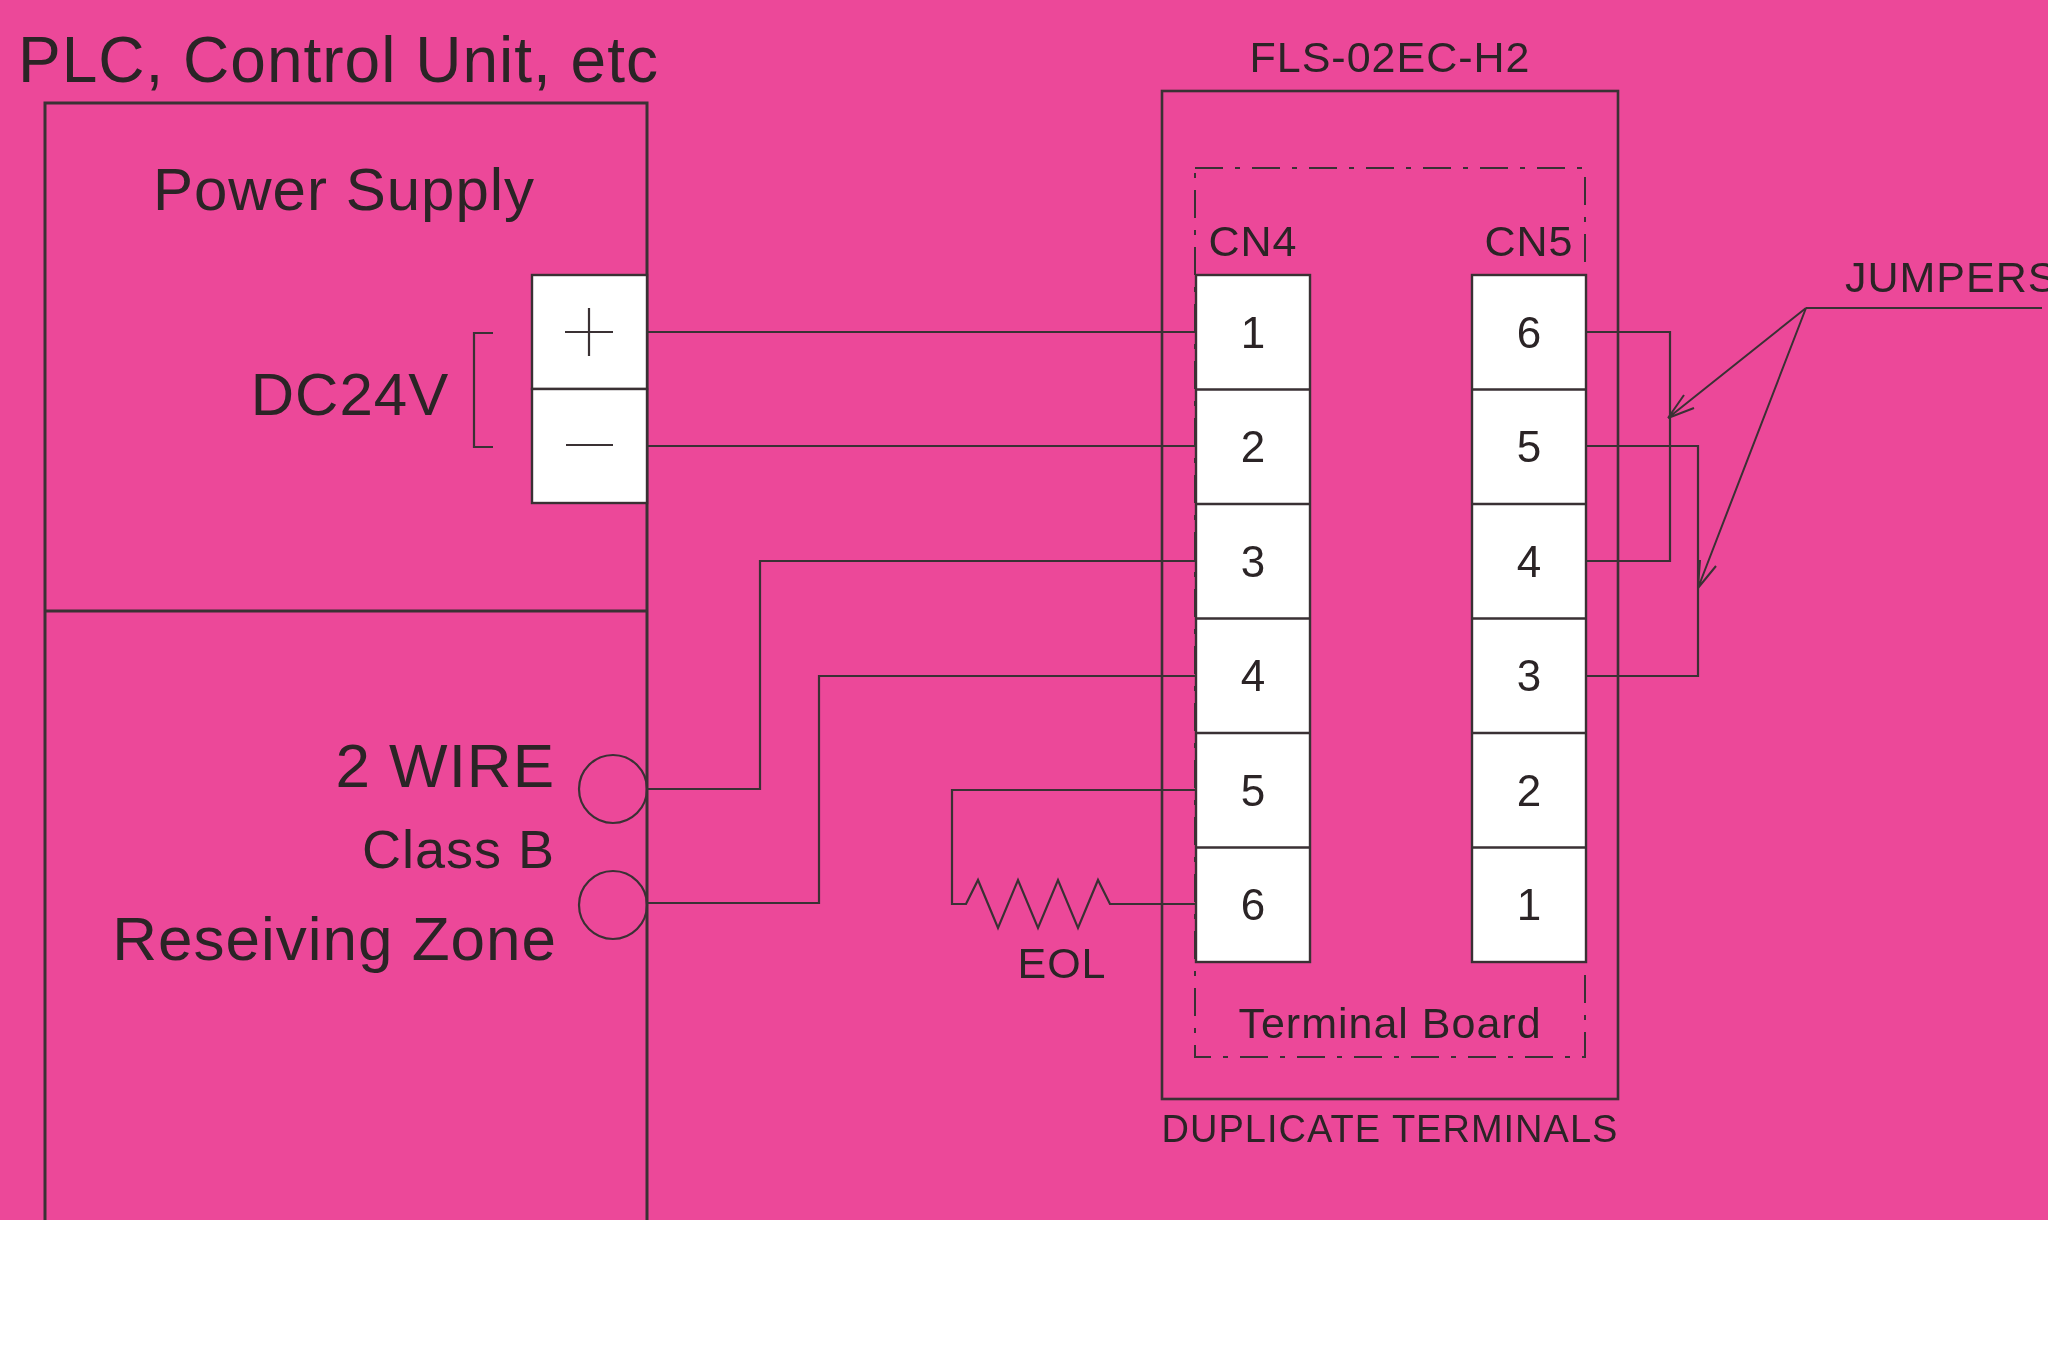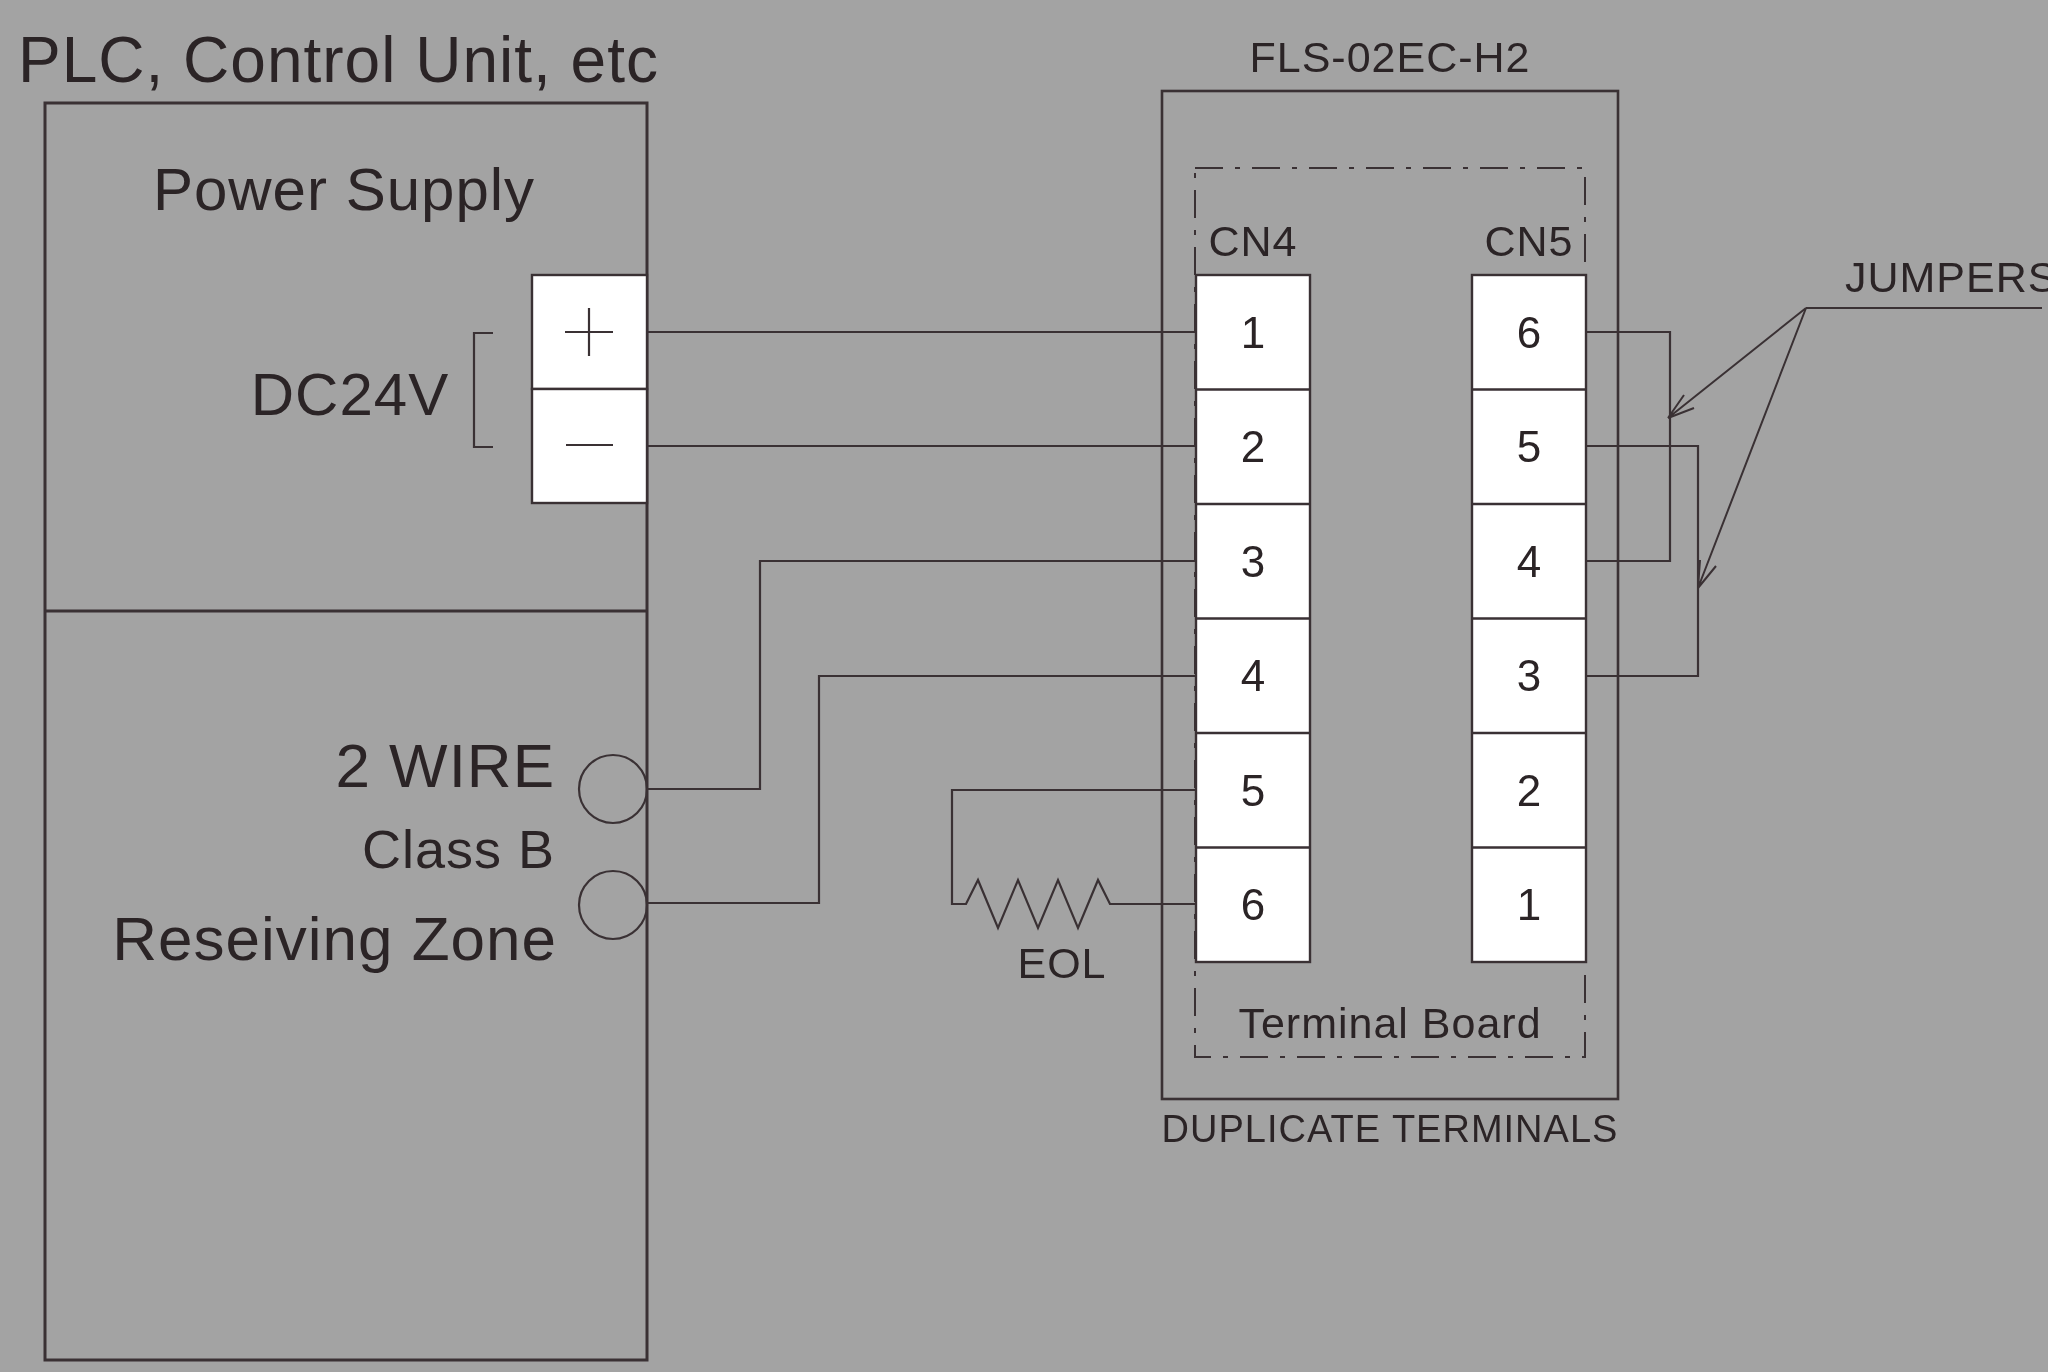--- a/index.html
+++ b/index.html
@@ -1,16 +1,16 @@
 <!DOCTYPE html>
 <html><head>
 <meta charset="utf-8">
 <style>
   html,body{margin:0;padding:0;background:#ffffff;}
-  .stage{width:2048px;height:1372px;position:relative;background:#a3a3a3;overflow:hidden;}
+  .stage{width:2048px;height:1220px;position:relative;background:#ec4899;overflow:hidden;}
   svg{display:block;}
   text{font-family:"Liberation Sans", sans-serif;fill:#2b2426;}
   .ln{stroke:#3a3134;fill:none;}
   .cell{fill:#ffffff;stroke:#3a3134;}
   .t-big{font-size:64px;letter-spacing:1px;}
   .t-med{font-size:60px;letter-spacing:1px;}
   .t-zone1{font-size:62px;letter-spacing:1px;}
   .t-zone2{font-size:54px;letter-spacing:1px;}
   .t-small{font-size:43px;letter-spacing:1px;}
   .t-pin{font-size:44px;}

